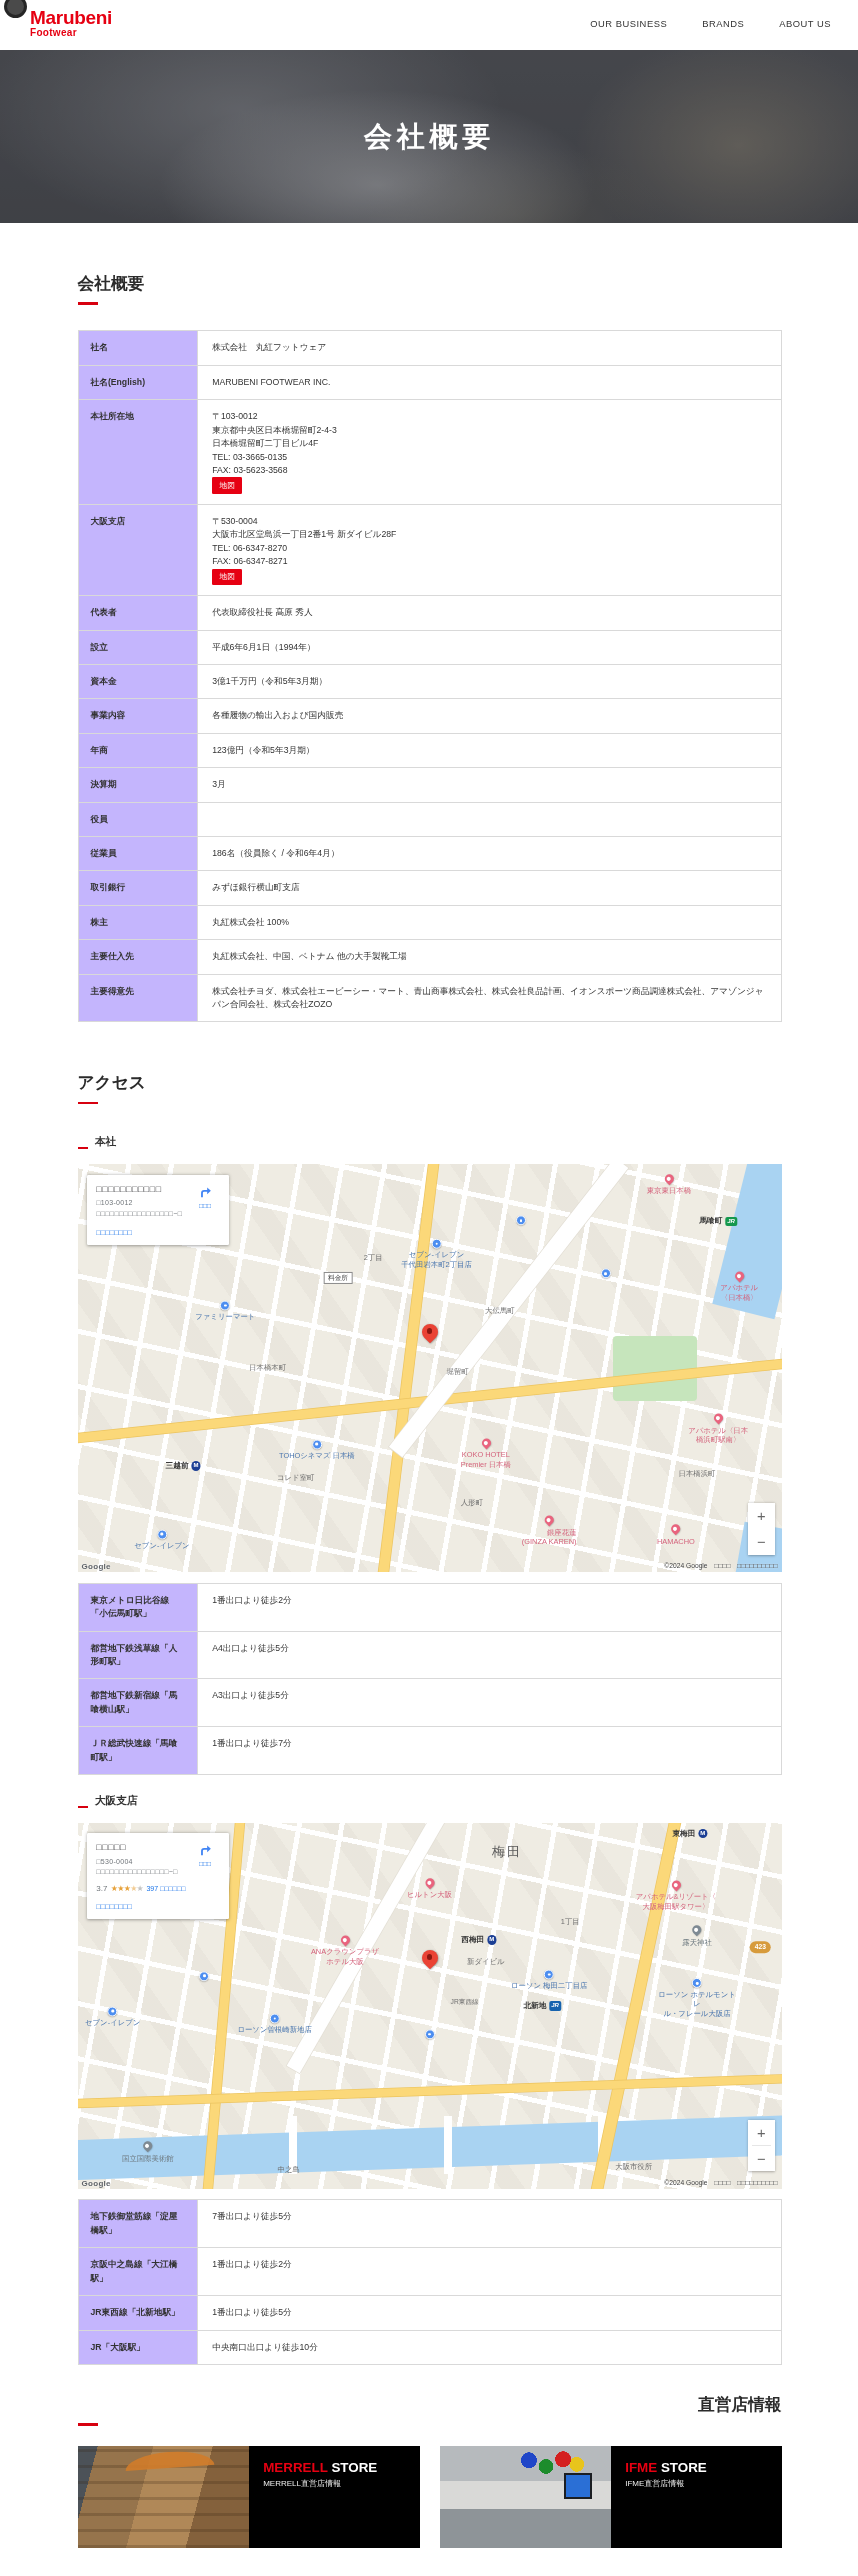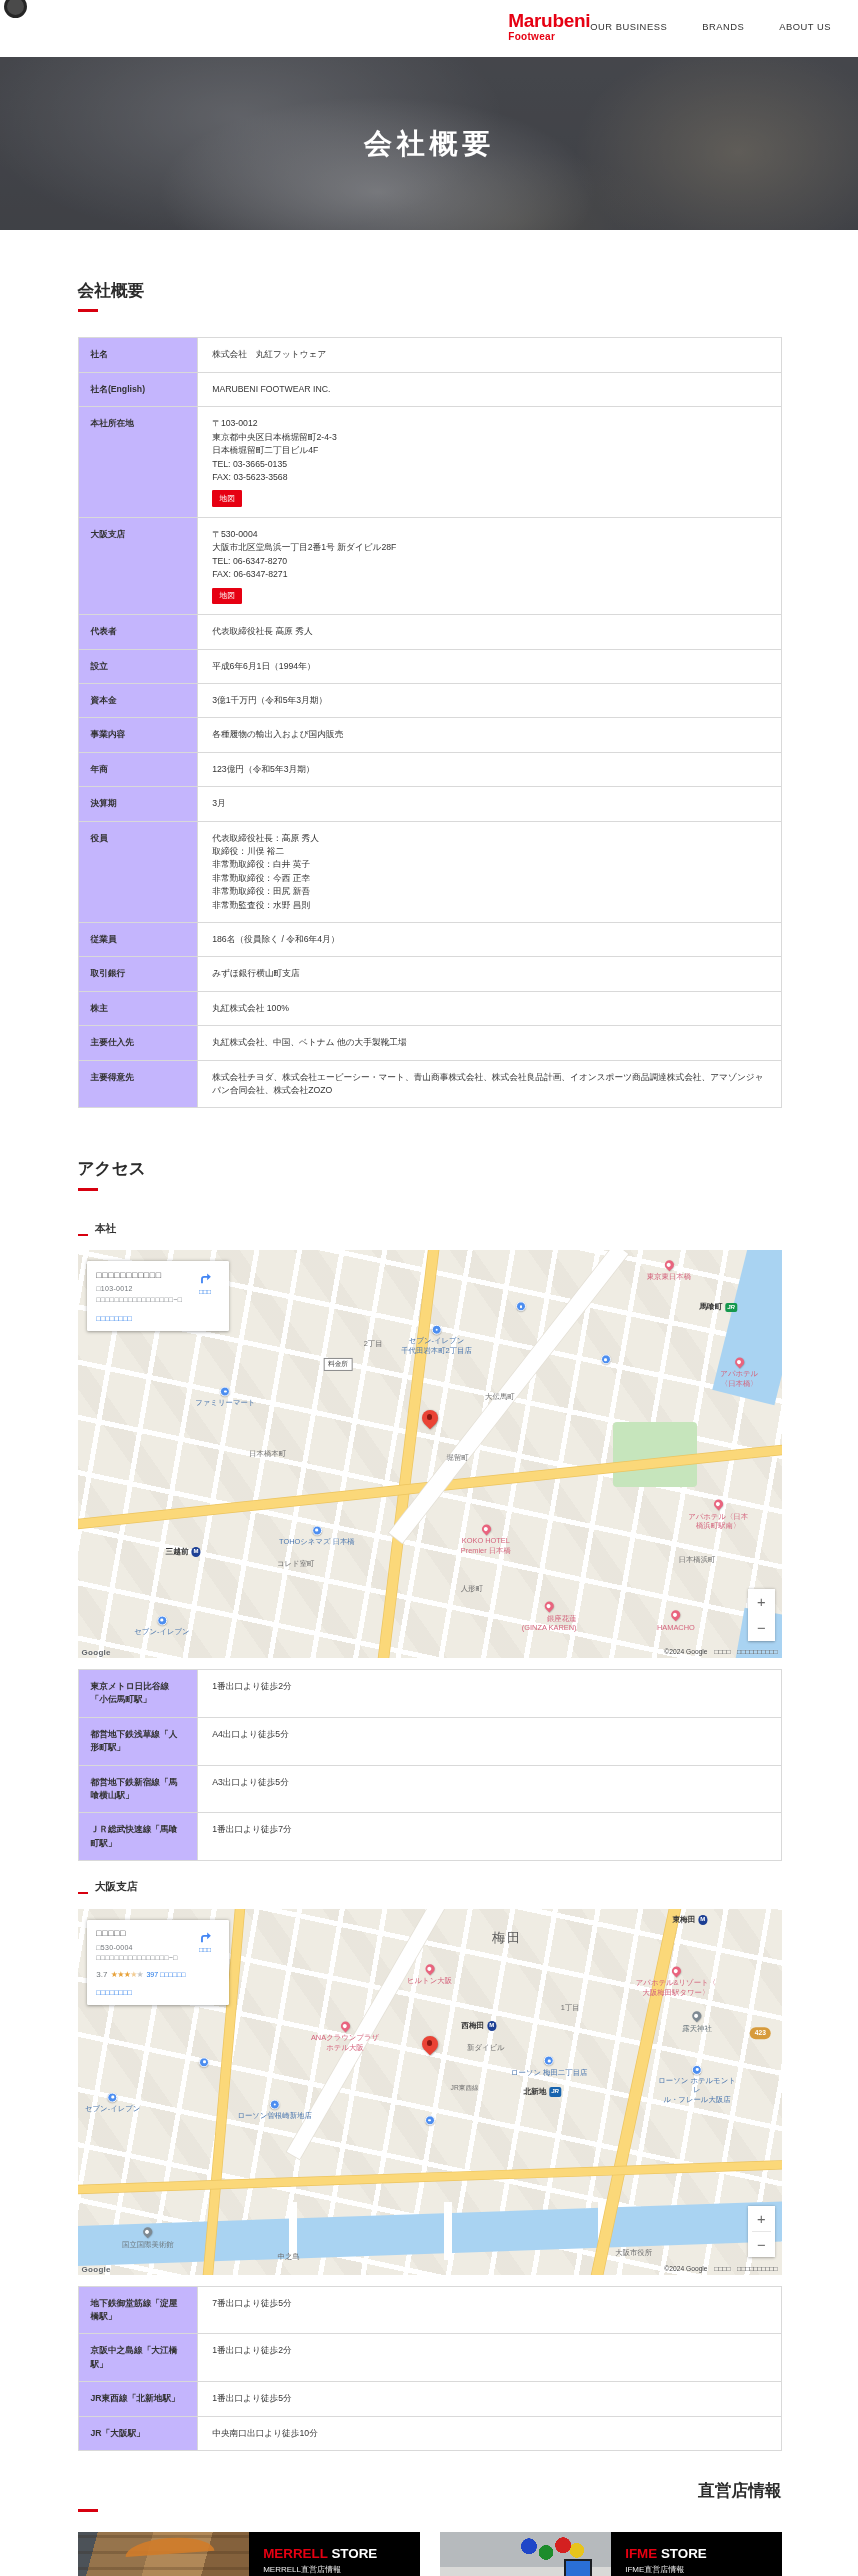--- a/index.html
+++ b/index.html
@@ -3,21 +3,21 @@
 <meta charset="utf-8">
 <style>
   * { margin:0; padding:0; box-sizing:border-box; }
   body { font-family:"Liberation Sans","DejaVu Sans",sans-serif; background:#fff; color:#333; }
   #page { width:859px; height:2576px; overflow:hidden; position:relative; background:#fff; margin:0 auto; }
 
   .screen-dot { position:absolute; top:-5.3px; left:4px; width:23px; height:23px; border-radius:50%;
     background:#4a4a4a; border:3.3px solid #262626; z-index:50; }
 
   
-  header { height:57px; display:flex; align-items:center; justify-content:flex-end; padding:0 28px 4px 30px; background:#fff; position:relative; z-index:5;}
+  header { height:50px; display:flex; align-items:center; justify-content:space-between; padding:0 28px 4px 30px; background:#fff; position:relative; z-index:5;}
   .logo { line-height:1; cursor:pointer; }
   .logo .l1 { color:#e60012; font-weight:800; font-size:19px; letter-spacing:-0.3px; }
   .logo .l2 { color:#e60012; font-weight:800; font-size:10px; letter-spacing:0.3px; margin-top:1.3px; }
   nav { display:flex; gap:35px; }
   nav a { font-size:9.4px; color:#333; text-decoration:none; letter-spacing:0.5px; cursor:pointer; }
 
   
   .hero { height:173px; position:relative; overflow:hidden;
     background:
       radial-gradient(ellipse 321px 140px at 44% 78%, rgba(245,245,247,.50), rgba(245,245,247,0) 68%),
@@ -34,21 +34,21 @@
   h2.sec { font-size:16.7px; font-weight:700; color:#2b2b2b; margin-top:49px; }
   .redbar { width:20px; height:2.7px; background:#d7000f; margin-top:7.4px; }
 
   
   .dtable { margin-top:25.4px; border:0.7px solid #d9d9d9; border-bottom:none; }
   .trow { display:flex; border-bottom:0.7px solid #d9d9d9; }
   .tlabel { width:119px; flex:0 0 119px; background:#c4b5fd; font-weight:700; font-size:8.7px;
     padding:10px 12px; line-height:13.4px; border-right:0.7px solid #d9d9d9; }
   .tvalcell { flex:1; padding:10px 14.7px; font-size:8.7px; line-height:13.4px; background:#fff; }
   .tvalue { white-space:pre-line; }
-  .mapbtn { display:inline-block; margin-top:6px; background:#e60012; color:#fff; font-size:7.7px;
+  .mapbtn { display:inline-block; background:#e60012; color:#fff; font-size:7.7px;
     padding:3.3px 7.4px; border:none; border-radius:1.3px; cursor:pointer; font-family:inherit; }
 
   .sub { margin-top:31px; font-size:10.7px; font-weight:700; display:flex; align-items:flex-end; }
   .sub .dash { display:inline-block; width:10px; height:2px; background:#d7000f; margin-right:7.4px; }
 
   
   .map { position:relative; margin-top:14.7px; height:408px; overflow:hidden; background:#f1eee6; }
   .map.map2 { height:366px; }
   .mgrid { position:absolute; inset:-27px;
     background:
@@ -230,28 +230,20 @@
           </div>
         </div>
         <div class="trow">
           <div class="tlabel">決算期</div>
           <div class="tvalcell">
             <div class="tvalue">3月</div>
           </div>
         </div>
         <div class="trow">
           <div class="tlabel">役員</div>
-          <div class="tvalcell">
-            <div class="tvalue">代表取締役社長：髙原 秀人
-取締役：川俣 裕二
-非常勤取締役：白井 英子
-非常勤取締役：今西 正幸
-非常勤取締役：田尻 新吾
-非常勤監査役：水野 昌則</div>
-          </div>
         </div>
         <div class="trow">
           <div class="tlabel">従業員</div>
           <div class="tvalcell">
             <div class="tvalue">186名（役員除く / 令和6年4月）</div>
           </div>
         </div>
         <div class="trow">
           <div class="tlabel">取引銀行</div>
           <div class="tvalcell">

